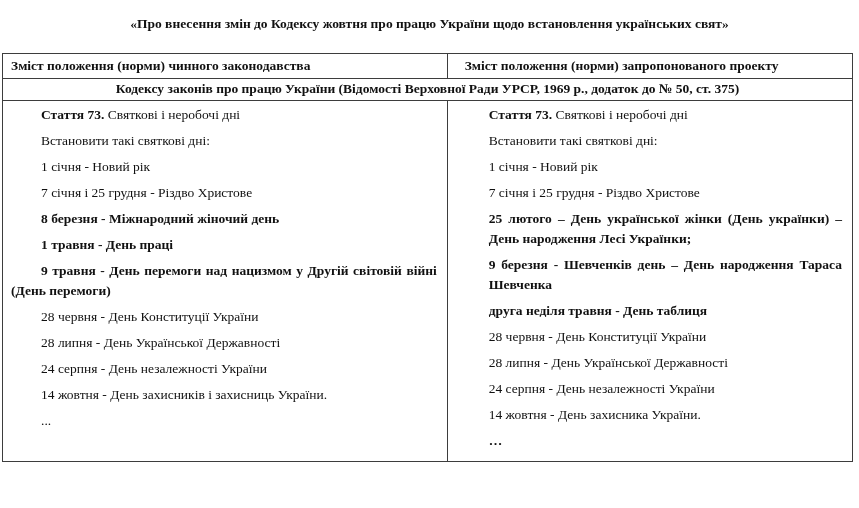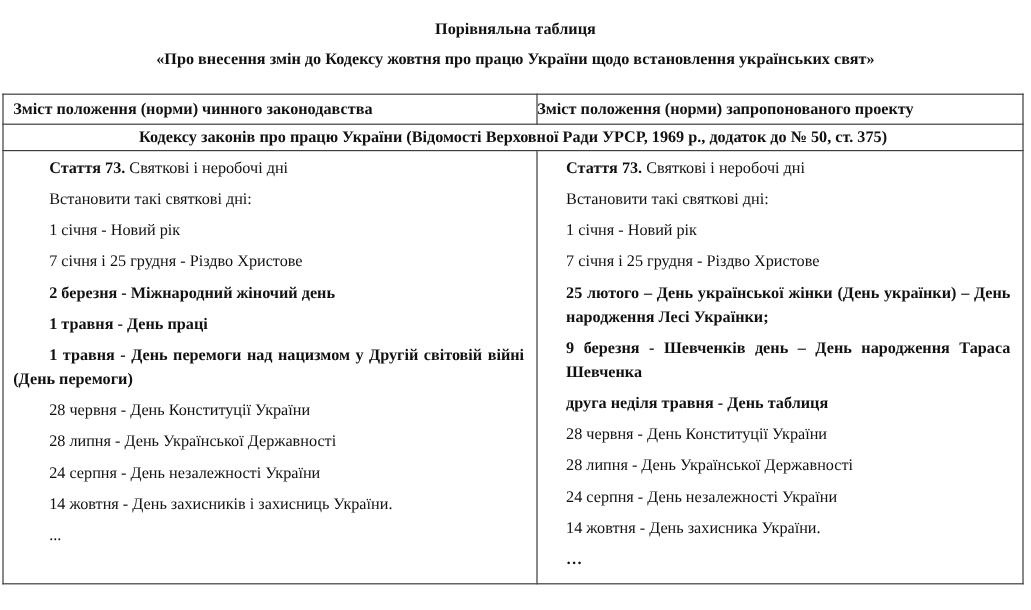--- a/index.html
+++ b/index.html
@@ -47,36 +47,35 @@
     height: 22px;
     text-align: center;
     vertical-align: middle;
     font-weight: bold;
     padding: 2px 4px 1px;
   }
   td.body-cell {
     height: 353px;
   }
   td.body-left  { width: 428px; padding: 4px 10px 4px 8px; }
-  td.body-right { width: 390px; padding: 4px 10px 4px 0; }
+  td.body-right { width: 390px; padding: 4px 10px 4px 17px; }
   .para {
     margin: 0 0 6px 0;
     line-height: 20px;
     text-align: justify;
   }
   .body-left .para  { text-indent: 30px; }
   .body-right .para { padding-left: 24px; }
   .para.bold { font-weight: bold; }
   .para b { font-weight: bold; }
 </style>
 </head>
 <body>
 
 <div class="doc-title">
-  <p>Порівняльна таблиця</p>
   <p>«Про внесення змін до Кодексу жовтня про працю України щодо встановлення українських свят»</p>
 </div>
 
 <table class="cmp">
   <tbody>
       <tr>
     <td class="hdr body-left">Зміст положення (норми) чинного законодавства</td>
     <td class="hdr body-right">Зміст положення (норми) запропонованого проекту</td>
   </tr>
   <tr>
@@ -87,25 +86,25 @@
       <div>
 
           <p class="para"><b>Стаття 73. </b><span>Святкові і неробочі дні</span></p>
 
           <p class="para"><span>Встановити такі святкові дні:</span></p>
 
           <p class="para"><span>1 січня - Новий рік</span></p>
 
           <p class="para"><span>7 січня і 25 грудня - Різдво Христове</span></p>
 
-          <p class="para bold"><span>2 березня - Міжнародний жіночий день</span></p>
+          <p class="para bold"><span>8 березня - Міжнародний жіночий день</span></p>
 
           <p class="para bold"><span>1 травня - День праці</span></p>
 
-          <p class="para bold"><span>1 травня - День перемоги над нацизмом у Другій світовій війні (День перемоги)</span></p>
+          <p class="para bold"><span>9 травня - День перемоги над нацизмом у Другій світовій війні (День перемоги)</span></p>
 
           <p class="para"><span>28 червня - День Конституції України</span></p>
 
           <p class="para"><span>28 липня - День Української Державності</span></p>
 
           <p class="para"><span>24 серпня - День незалежності України</span></p>
 
           <p class="para"><span>14 жовтня - День захисників і захисниць України.</span></p>
 
           <p class="para"><span>...</span></p>

